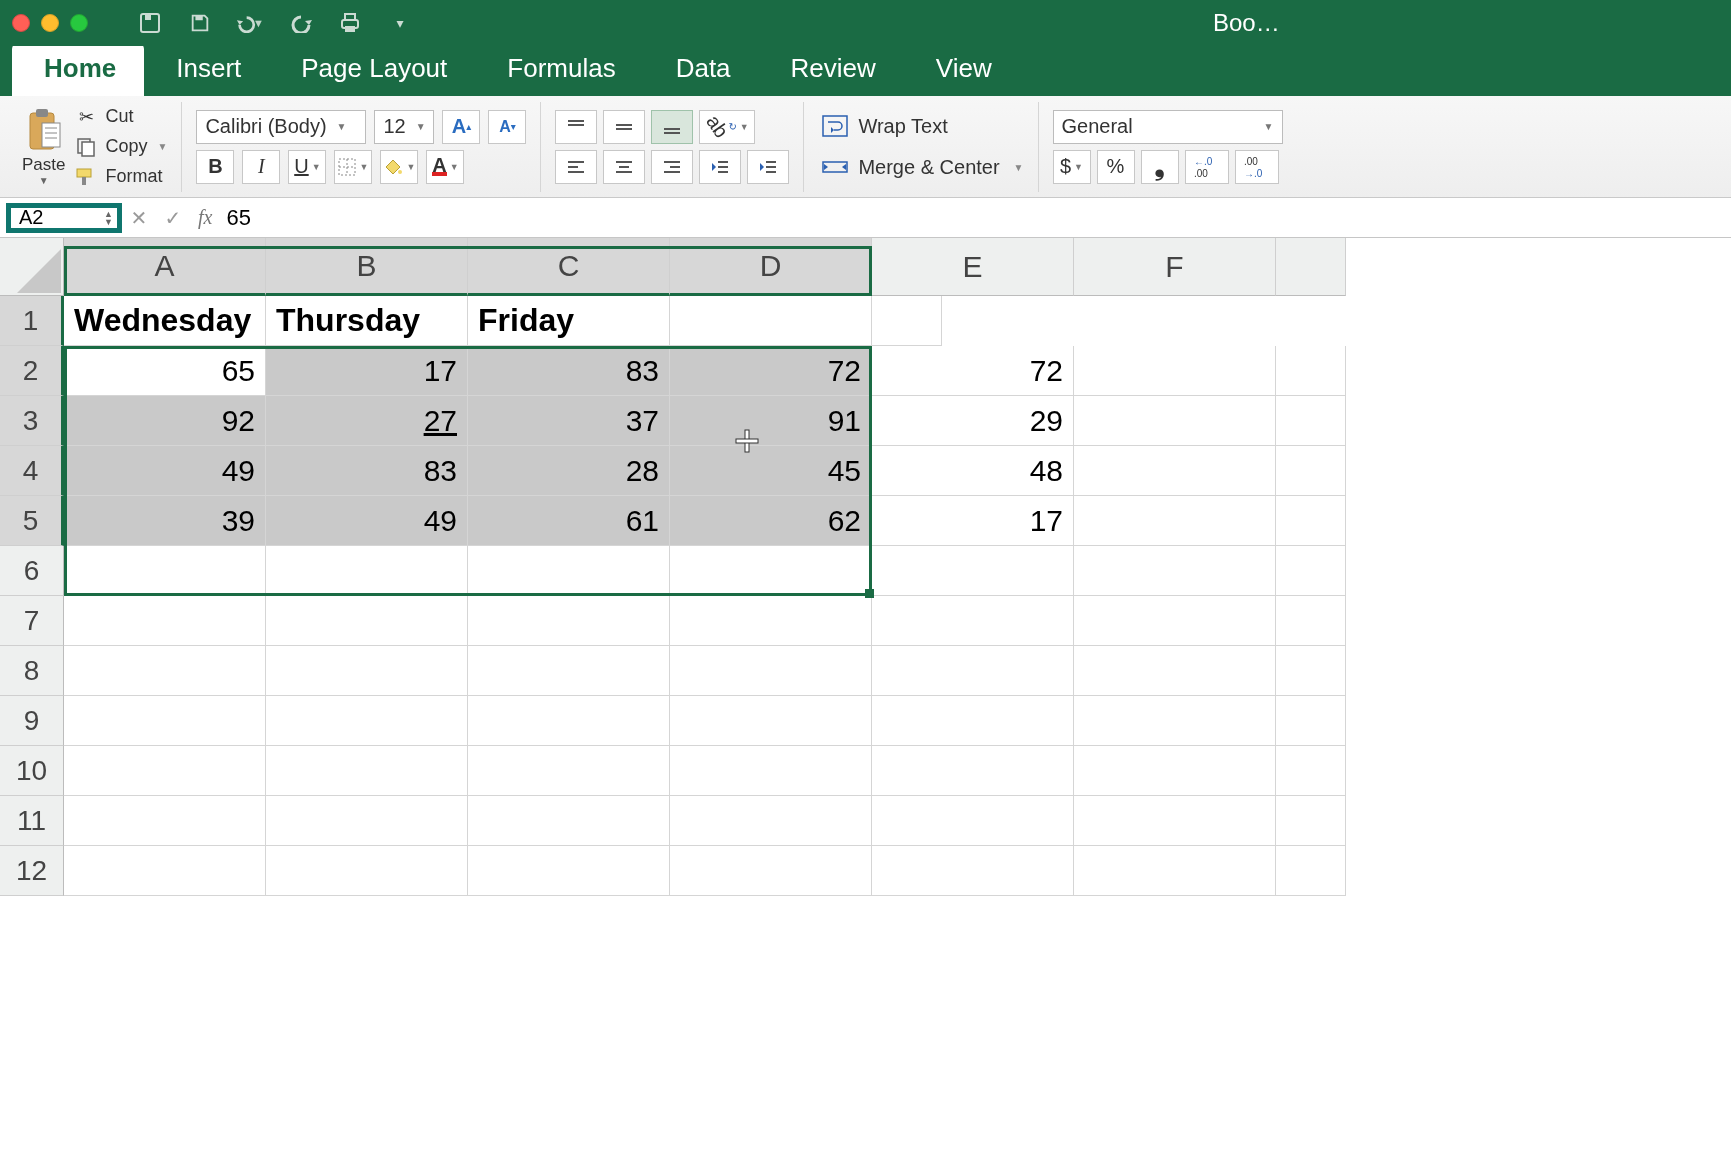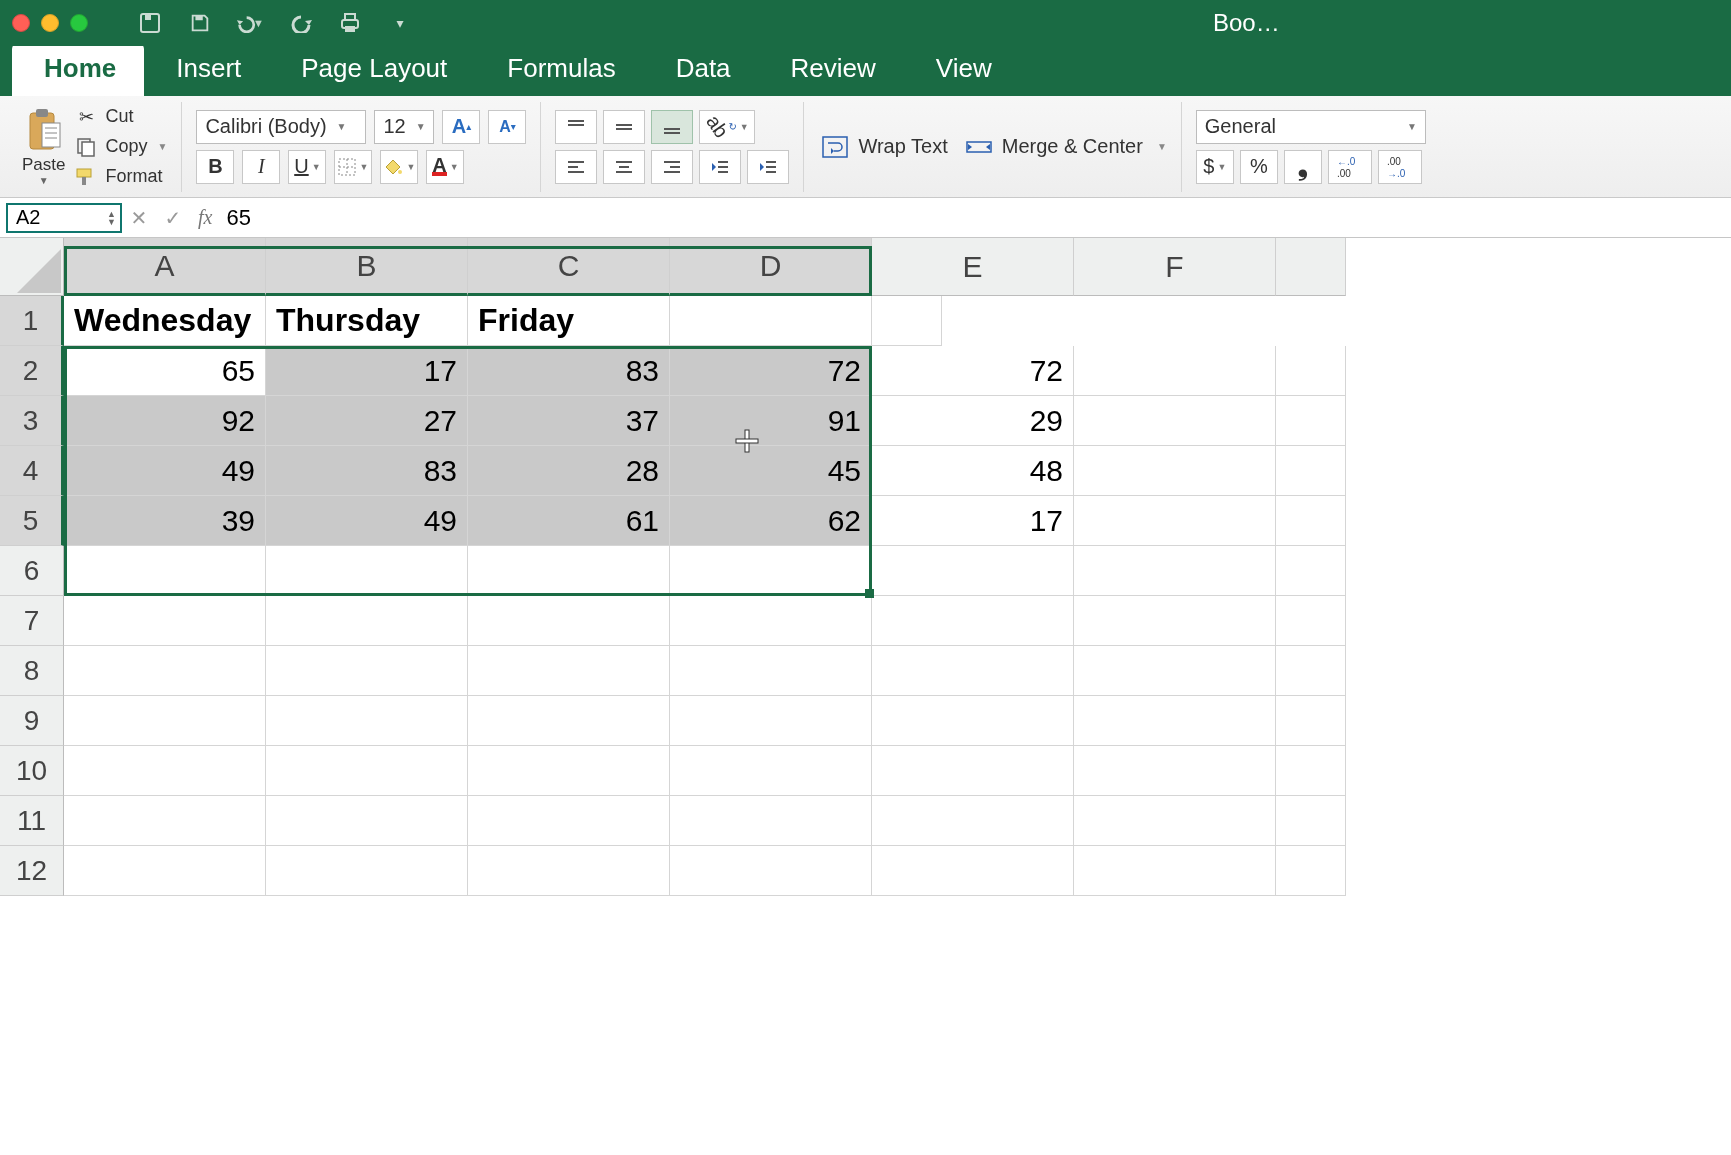--- a/index.html
+++ b/index.html
@@ -106,36 +106,36 @@
   .btn-sq .dd{ font-size:9px; color:#777; margin-left:3px;}
   .bold-l{ font-weight:700;}
   .ital-l{ font-style:italic; font-family:Georgia,serif;}
   .under-l{ text-decoration: underline; }
 
   .align-group{display:flex;flex-direction:column;gap:6px;}
   .align-row{display:flex;gap:6px;}
   .align-btn{width:42px;height:34px;border:1px solid #c7c7c7;background:#fff;display:flex;align-items:center;justify-content:center;cursor:pointer;}
   .align-btn.active{background:#d9e6dc;border-color:#9fc2aa;}
 
-  .wrap-merge{display:flex;flex-direction:row;gap:18px;margin-left:4px;}
+  .wrap-merge{display:flex;flex-direction:column;gap:18px;margin-left:4px;}
   .wrap-btn{display:flex;align-items:center;gap:10px;font-size:20px;color:#333;cursor:pointer;}
   .wrap-btn .ic{width:26px;height:22px;}
   .wrap-btn .dd{font-size:10px;color:#888;margin-left:4px;}
 
   .num-group{display:flex;flex-direction:column;gap:6px;}
   .num-row{display:flex;gap:6px;align-items:center;}
   .num-combo{ width:230px;}
 
   
   .formula-bar {
     height: 40px; background:#fff; border-bottom:1px solid #c6c6c6;
     display:flex; align-items:center; padding:0 0 0 6px;
   }
   .name-box {
-    width:116px; height:30px; border:2px solid #0f766e; background:#fff;
+    width:116px; height:30px; border:5px solid #0f766e; background:#fff;
     display:flex; align-items:center; justify-content:space-between;
     padding:0 4px 0 8px; font-size:20px;
   }
   .name-box .spin{display:flex;flex-direction:column;font-size:9px;color:#666;line-height:8px;}
   .fb-btn{width:34px;height:30px;display:flex;align-items:center;justify-content:center;color:#9a9a9a;font-size:20px;cursor:pointer;}
   .fx-label{font-style:italic;font-family:Georgia,serif;color:#777;font-size:20px;margin:0 8px;text-align:center;}
   .fb-input{flex:1;border:none;outline:none;font-size:22px;padding:0 6px;background:transparent;}
 
   
   .sheet-area{display:flex;height:calc(1155px - 46px - 50px - 102px - 40px);}
@@ -523,21 +523,21 @@
               <div class="cell col-A active" style="width: 202px;">65</div>
               <div class="cell col-B sel" style="width: 202px;">17</div>
               <div class="cell col-C sel" style="width: 202px;">83</div>
               <div class="cell col-D sel" style="width: 202px;">72</div>
               <div class="cell col-E" style="width: 202px;">72</div>
               <div class="cell col-F" style="width: 202px;"></div>
               <div class="cell col-G" style="width: 70px;"></div>
             </div>
             <div class="grid-row">
               <div class="cell col-A sel" style="width: 202px;">92</div>
-              <div class="cell col-B sel" style="width: 202px;">27</div>
+              <div class="cell col-B sel" style="width: 202px; text-decoration: underline;">27</div>
               <div class="cell col-C sel" style="width: 202px;">37</div>
               <div class="cell col-D sel" style="width: 202px;">91</div>
               <div class="cell col-E" style="width: 202px;">29</div>
               <div class="cell col-F" style="width: 202px;"></div>
               <div class="cell col-G" style="width: 70px;"></div>
             </div>
             <div class="grid-row">
               <div class="cell col-A sel" style="width: 202px;">49</div>
               <div class="cell col-B sel" style="width: 202px;">83</div>
               <div class="cell col-C sel" style="width: 202px;">28</div>

